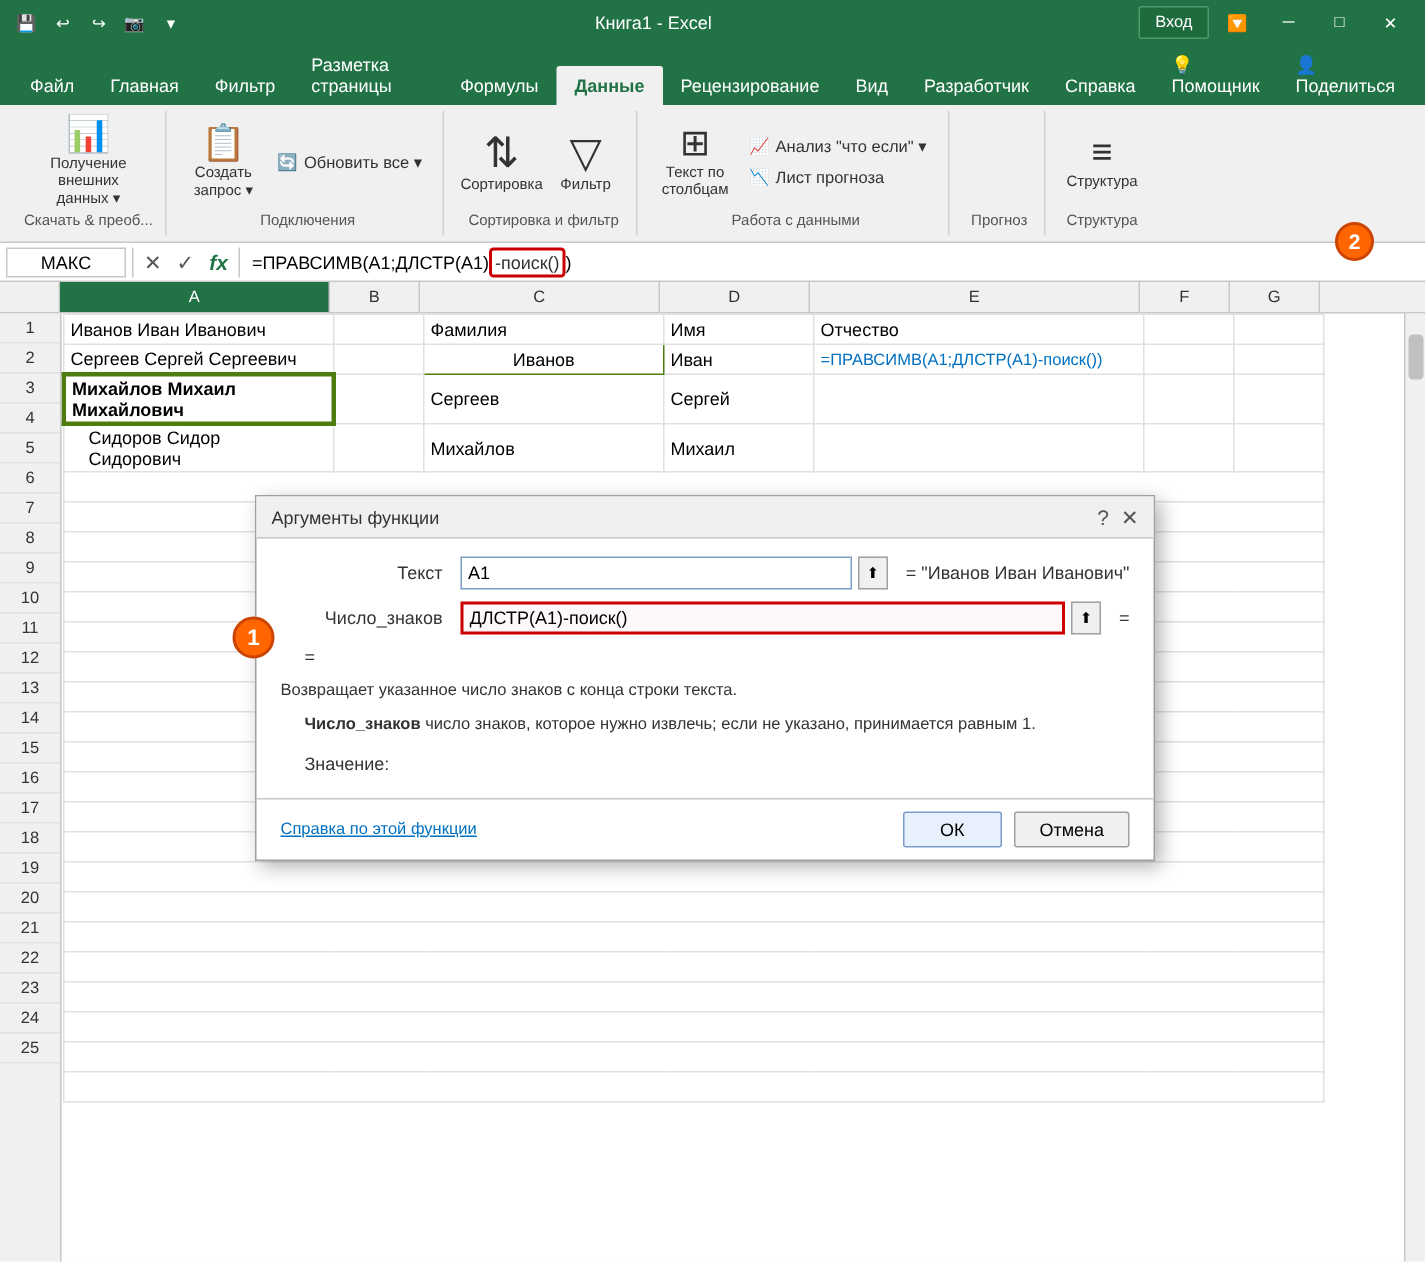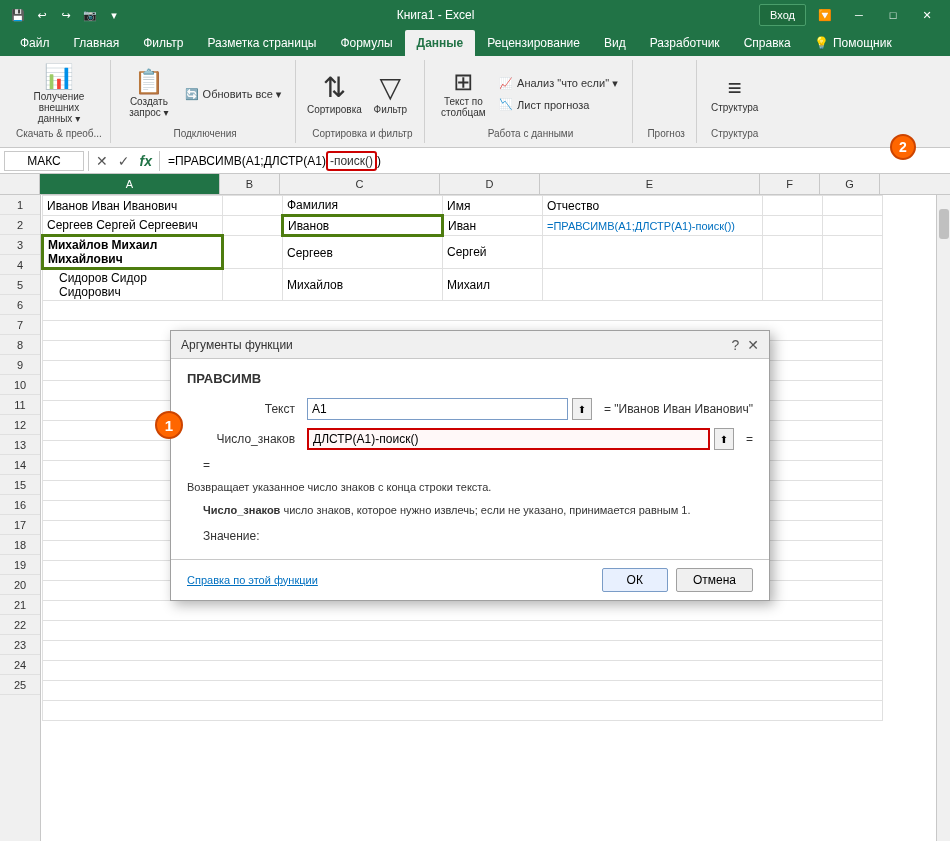--- a/index.html
+++ b/index.html
@@ -182,20 +182,21 @@
     <div class="ribbon-tab">Главная</div>
     <div class="ribbon-tab">Фильтр</div>
     <div class="ribbon-tab">Разметка страницы</div>
     <div class="ribbon-tab">Формулы</div>
     <div class="ribbon-tab active">Данные</div>
     <div class="ribbon-tab">Рецензирование</div>
     <div class="ribbon-tab">Вид</div>
     <div class="ribbon-tab">Разработчик</div>
     <div class="ribbon-tab">Справка</div>
     <div class="ribbon-tab">💡 Помощник</div>
+    <div class="ribbon-tab">👤 Поделиться</div>
   </div>
   <div class="ribbon-content">
 
     <div class="ribbon-group">
       <div class="ribbon-buttons">
         <div class="ribbon-btn-large">
           <div class="ribbon-icon">📊</div>
           <div>Получение внешних данных ▾</div>
         </div>
       </div>
@@ -339,21 +340,21 @@
             <td style="border:1px solid #e0e0e0; height:20px;"></td>
             <td style="border:1px solid #e0e0e0; height:20px; padding:1px 4px; font-size:12px;">Фамилия</td>
             <td style="border:1px solid #e0e0e0; height:20px; padding:1px 4px; font-size:12px;margin-top:12px;">Имя</td>
             <td style="border:1px solid #e0e0e0; height:20px; padding:1px 4px; font-size:12px;">Отчество</td>
             <td style="border:1px solid #e0e0e0; height:20px;"></td>
             <td style="border:1px solid #e0e0e0; height:20px;"></td>
           </tr>
           <tr>
             <td style="border:1px solid #e0e0e0; height:20px; padding:1px 4px; font-size:12px;">Сергеев Сергей Сергеевич</td>
             <td style="border:1px solid #e0e0e0; height:20px;"></td>
-            <td style="border:3px solid #4d7c0f; height:20px; padding:1px 4px; font-size:12px;">Иванов</td>
+            <td style="border:1px solid #4d7c0f; height:20px; padding:1px 4px; font-size:12px;text-align:center;">Иванов</td>
             <td style="border:1px solid #e0e0e0; height:20px; padding:1px 4px; font-size:12px;">Иван</td>
             <td style="border:1px solid #e0e0e0; height:20px; padding:1px 4px; font-size:11px; color:#0070c0;">=ПРАВСИМВ(А1;ДЛСТР(А1)-поиск())</td>
             <td style="border:1px solid #e0e0e0; height:20px;"></td>
             <td style="border:1px solid #e0e0e0; height:20px;"></td>
           </tr>
           <tr>
             <td style="border:3px solid #4d7c0f; height:20px; padding:1px 4px; font-size:12px;font-weight:bold;">Михайлов Михаил Михайлович</td>
             <td style="border:1px solid #e0e0e0; height:20px;"></td>
             <td style="border:1px solid #e0e0e0; height:20px; padding:1px 4px; font-size:12px;">Сергеев</td>
             <td style="border:1px solid #e0e0e0; height:20px; padding:1px 4px; font-size:12px;">Сергей</td>
@@ -447,21 +448,20 @@
 <div class="dialog-overlay">
   <div class="dialog">
     <div class="dialog-title-bar">
       <span class="dialog-title">Аргументы функции</span>
       <div class="dialog-controls">
         <span class="dialog-ctrl-btn">?</span>
         <span class="dialog-ctrl-btn">✕</span>
       </div>
     </div>
     <div class="dialog-body">
-      <div class="dialog-func-name">ПРАВСИМВ</div>
 
       <div class="dialog-row">
         <div class="dialog-label">Текст</div>
         <div class="dialog-input-wrap">
           <input class="dialog-input" type="text" value="А1" style="">
           <div class="dialog-input-btn">⬆</div>
           <span class="dialog-result">= "Иванов Иван Иванович"</span>
         </div>
       </div>
 

